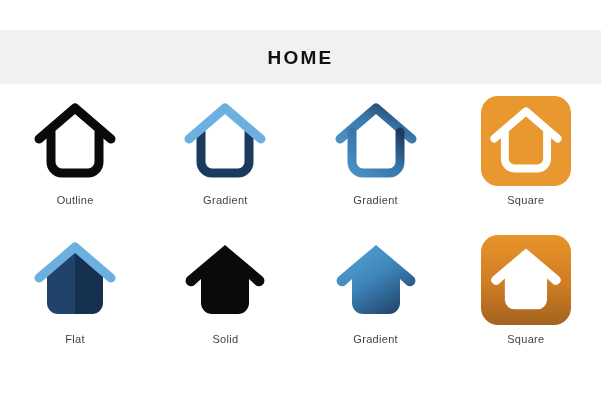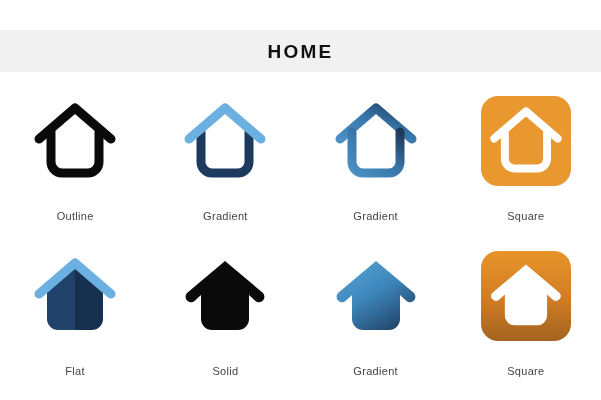--- a/index.html
+++ b/index.html
@@ -18,21 +18,21 @@
     width: 601px;
     height: 400px;
     background: #ffffff;
     box-sizing: border-box;
   }
   .header-band {
     position: absolute;
     top: 30px;
     left: 0;
     width: 601px;
-    height: 42px;
+    height: 54px;
     background: #f1f1f1;
     display: flex;
     align-items: center;
     justify-content: center;
   }
   .header-title {
     font-family: "Liberation Sans", sans-serif;
     font-size: 19px;
     font-weight: bold;
     letter-spacing: 2.2px;
@@ -50,21 +50,20 @@
   }
   .row {
     display: flex;
     width: 601px;
   }
   .cell {
     flex: 1 1 0;
     display: flex;
     flex-direction: column;
     align-items: center;
-    gap: 16px;
   }
   .icon-box {
     width: 92px;
     height: 92px;
     display: flex;
     align-items: center;
     justify-content: center;
   }
   .icon-label {
     margin-top: 8px;

